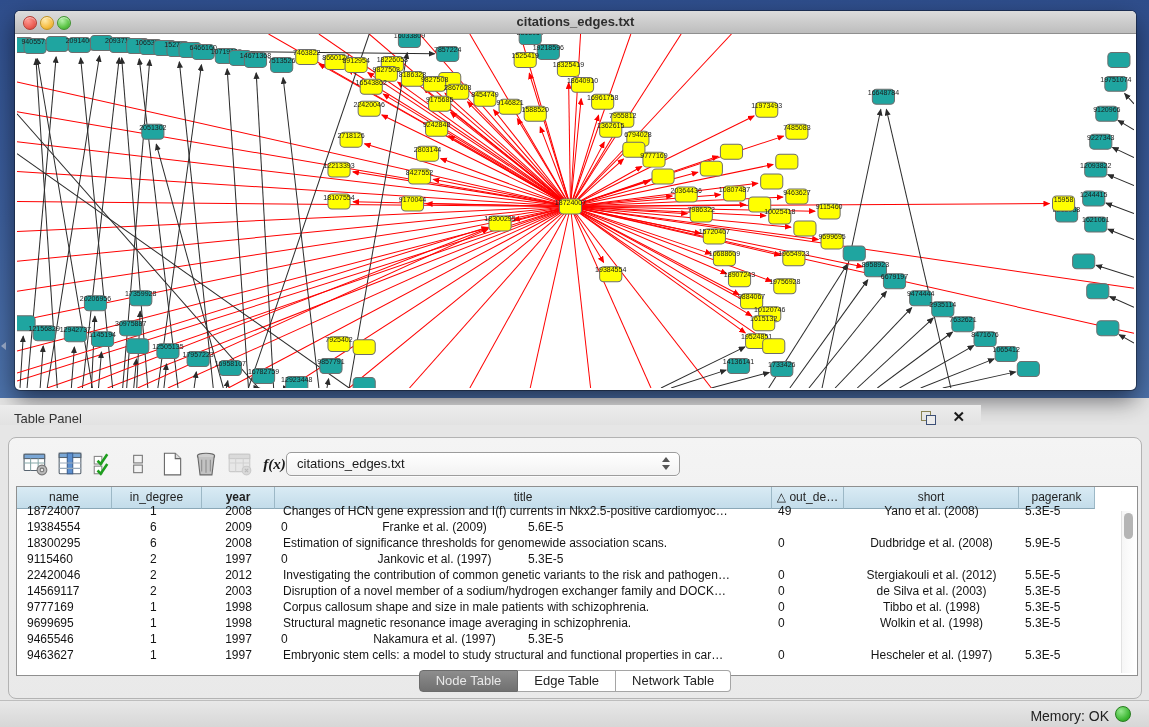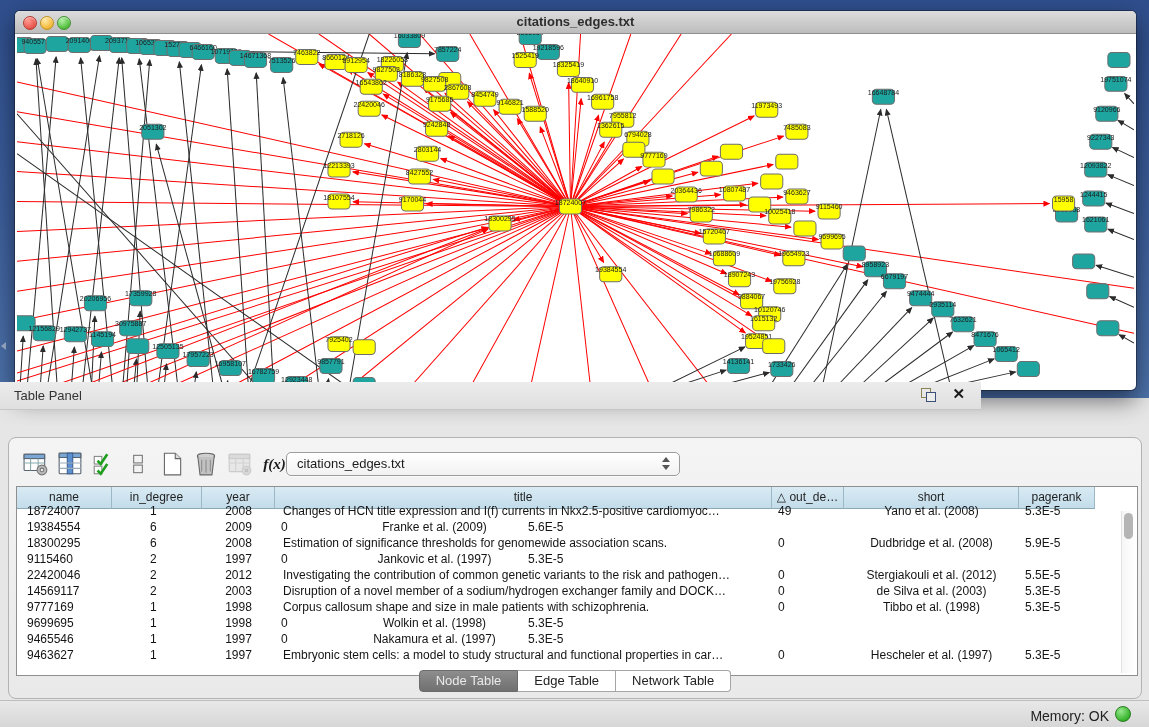--- a/index.html
+++ b/index.html
@@ -15,21 +15,21 @@
     background:linear-gradient(#dcdcdc,#bdbdbd);border-bottom:1px solid #8f8f8f;}
   .titlebar .title{position:absolute;left:0;right:0;top:3px;text-align:center;
     font-size:13px;font-weight:600;color:#2e2e2e;}
   .tl{position:absolute;top:5px;width:12px;height:12px;border-radius:50%;box-shadow:inset 0 1px 1px rgba(255,255,255,.6);}
   .tl.r{left:8px; background:radial-gradient(circle at 35% 30%,#ff9a92,#ec5f55 60%,#c9372c);border:1px solid #b33a30;}
   .tl.y{left:25px;background:radial-gradient(circle at 35% 30%,#ffe9a8,#f6bd42 60%,#d79b1e);border:1px solid #c0921f;}
   .tl.g{left:42px;background:radial-gradient(circle at 35% 30%,#b4f0a8,#5cc546 60%,#38982a);border:1px solid #3f9330;}
   .canvaswrap{position:absolute;left:2px;top:23px;width:1117px;height:354px;background:#fff;overflow:hidden;border-radius:0 0 4px 4px;}
   svg.net{display:block;width:1117px;height:354px;}
   
-  .panelheader{position:absolute;left:0;top:382px;width:981px;height:27px;
+  .panelheader{position:absolute;left:0;top:405px;width:981px;height:27px;
     background:linear-gradient(#ececec,#dfdfdf);border-bottom:1px solid #c6c6c6;}
   .panelheader .ptitle{position:absolute;left:14px;top:6px;font-size:13px;color:#333;}
   .floatbtn{position:absolute;right:44px;top:6px;width:16px;height:14px;cursor:default;}
   .floatbtn .sq1{position:absolute;left:0;top:0;width:8px;height:8px;border:1.5px solid #8a8455;}
   .floatbtn .sq2{position:absolute;left:5px;top:4px;width:8px;height:8px;border:1.5px solid #3c4f77;background:#ececec;}
   .closebtn{position:absolute;right:16px;top:3px;font-size:15px;font-weight:bold;color:#1a1a1a;cursor:default;}
   .panelbody{position:absolute;left:0;top:425px;width:1149px;height:275px;background:#e6e6e6;}
   .container{position:absolute;left:8px;top:12px;width:1132px;height:260px;
     background:linear-gradient(#f4f4f4,#e9e9e9);border:1px solid #b3b3b3;border-radius:8px;}
   .toolbar{position:absolute;left:10px;top:10px;height:30px;display:flex;align-items:center;}
@@ -815,32 +815,32 @@
       <span class="val">citations_edges.txt</span>
       <span class="arrows">
           <div class="up"></div>
           <div class="dn"></div>
         </span>
     </div>
     <div class="tablewrap" id="tablewrap">
       <div class="thead" id="thead">
           <div class="th" style="width: 95px;">name</div>
           <div class="th" style="width: 90px;">in_degree</div>
-          <div class="th" style="width: 73px;">year</div>
+          <div class="th" style="width: 73px; font-weight: bold;">year</div>
           <div class="th" style="width: 497px;">title</div>
           <div class="th" style="width: 72px;">△ out_de…</div>
           <div class="th" style="width: 175px;">short</div>
           <div class="th" style="width: 76px;">pagerank</div>
         </div>
       <div id="tbody">
           <div class="trow">
             <div class="td" style="width: 95px; text-align: left; padding-left: 10px;">18724007</div>
             <div class="td" style="width: 90px; text-align: left; padding-left: 38px;">1</div>
             <div class="td" style="width: 73px; text-align: center;">2008</div>
-            <div class="td" style="width: 497px; text-align: left; padding-left: 8px;">Changes of HCN title expression and I(f) currents in Nkx2.5-positive cardiomyoc…</div>
+            <div class="td" style="width: 497px; text-align: left; padding-left: 8px;">Changes of HCN gene expression and I(f) currents in Nkx2.5-positive cardiomyoc…</div>
             <div class="td" style="width: 72px; text-align: left; padding-left: 6px;">49</div>
             <div class="td" style="width: 175px; text-align: center;">Yano et al. (2008)</div>
             <div class="td" style="width: 76px; text-align: left; padding-left: 6px;">5.3E-5</div>
           </div>
           <div class="trow">
             <div class="td" style="width: 95px; text-align: left; padding-left: 10px;">19384554</div>
             <div class="td" style="width: 90px; text-align: left; padding-left: 38px;">6</div>
             <div class="td" style="width: 73px; text-align: center;">2009</div>
             <div class="td" style="width: 72px; text-align: left; padding-left: 6px;">0</div>
             <div class="td" style="width: 175px; text-align: center;">Franke et al. (2009)</div>
@@ -887,20 +887,21 @@
             <div class="td" style="width: 73px; text-align: center;">1998</div>
             <div class="td" style="width: 497px; text-align: left; padding-left: 8px;">Corpus callosum shape and size in male patients with schizophrenia.</div>
             <div class="td" style="width: 72px; text-align: left; padding-left: 6px;">0</div>
             <div class="td" style="width: 175px; text-align: center;">Tibbo et al. (1998)</div>
             <div class="td" style="width: 76px; text-align: left; padding-left: 6px;">5.3E-5</div>
           </div>
           <div class="trow">
             <div class="td" style="width: 95px; text-align: left; padding-left: 10px;">9699695</div>
             <div class="td" style="width: 90px; text-align: left; padding-left: 38px;">1</div>
             <div class="td" style="width: 73px; text-align: center;">1998</div>
+            <div class="td" style="width: 497px; text-align: left; padding-left: 8px;">Structural magnetic resonance image averaging in schizophrenia.</div>
             <div class="td" style="width: 72px; text-align: left; padding-left: 6px;">0</div>
             <div class="td" style="width: 175px; text-align: center;">Wolkin et al. (1998)</div>
             <div class="td" style="width: 76px; text-align: left; padding-left: 6px;">5.3E-5</div>
           </div>
           <div class="trow">
             <div class="td" style="width: 95px; text-align: left; padding-left: 10px;">9465546</div>
             <div class="td" style="width: 90px; text-align: left; padding-left: 38px;">1</div>
             <div class="td" style="width: 73px; text-align: center;">1997</div>
             <div class="td" style="width: 72px; text-align: left; padding-left: 6px;">0</div>
             <div class="td" style="width: 175px; text-align: center;">Nakamura et al. (1997)</div>

